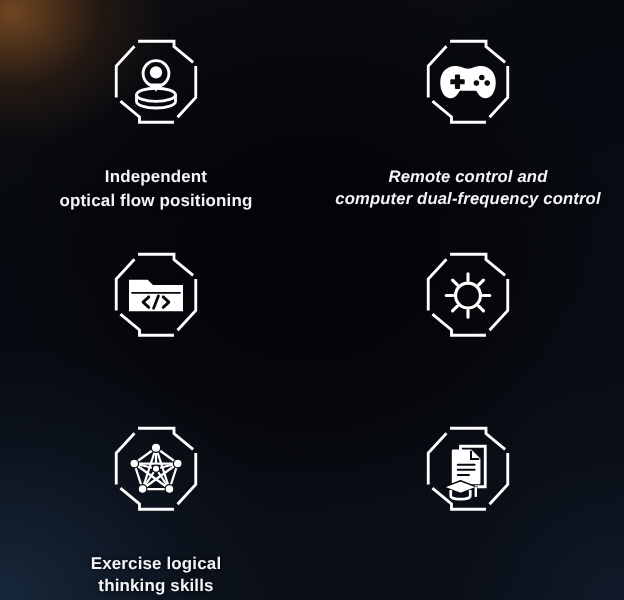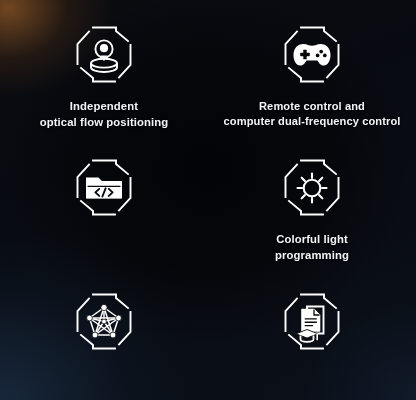--- a/index.html
+++ b/index.html
@@ -46,32 +46,33 @@
     height: 66px;
     display: block;
     position: relative;
   }
   .hex-wrap svg {
     display: block;
     width: 66px;
     height: 66px;
   }
   .cell-label {
-    margin-top: 11px;
+    margin-top: 23px;
     text-align: center;
     color: #f2f4f7;
     font-size: 11.3px;
     font-weight: 700;
     line-height: 1.38;
     letter-spacing: 0.1px;
     white-space: pre-line;
     text-shadow: 0 0 3px rgba(0,0,0,0.85);
   }
   .cell-label.wide {
     font-size: 11.1px;
+    font-style: italic;
   }
 </style>
 </head>
 <body>
 
 <div id="feature-panel">
   <div class="grid">
 
     <div class="cell">
       <div class="hex-wrap">
@@ -164,22 +165,20 @@
             <line x1="33" y1="43" x2="33" y2="47.5"></line>
             <line x1="18.5" y1="33" x2="23" y2="33"></line>
             <line x1="43" y1="33" x2="47.5" y2="33"></line>
             <line x1="22.7" y1="22.7" x2="25.9" y2="25.9"></line>
             <line x1="40.1" y1="40.1" x2="43.3" y2="43.3"></line>
             <line x1="43.3" y1="22.7" x2="40.1" y2="25.9"></line>
             <line x1="25.9" y1="40.1" x2="22.7" y2="43.3"></line>
           </g>
         </svg>
       </div>
-      <div class="cell-label">Colorful light
-programming</div>
     </div>
 
     <div class="cell">
       <div class="hex-wrap">
         <svg viewBox="0 0 66 66" xmlns="http://www.w3.org/2000/svg">
           <g fill="none" stroke="#ffffff" stroke-width="1.9" stroke-linecap="square" stroke-linejoin="miter">
             <polyline points="22,5.5 45,5.5 45,9 57,19"></polyline>
             <polyline points="59.5,23 59.5,43 48,55.5"></polyline>
             <polyline points="44,59.5 22,59.5 22,56 10,46"></polyline>
             <polyline points="6.5,42 6.5,22 18,9.5"></polyline>
@@ -203,20 +202,22 @@
           <g fill="#ffffff" stroke="#090a0e" stroke-width="0.8">
             <circle cx="33" cy="18.5" r="3.1"></circle>
             <circle cx="47.5" cy="29" r="2.9"></circle>
             <circle cx="42" cy="46" r="2.9"></circle>
             <circle cx="24" cy="46" r="2.9"></circle>
             <circle cx="18.5" cy="29" r="2.9"></circle>
             <circle cx="33" cy="32.5" r="2.4"></circle>
           </g>
         </svg>
       </div>
+      <div class="cell-label">Exercise logical
+thinking skills</div>
     </div>
 
     <div class="cell">
       <div class="hex-wrap">
         <svg viewBox="0 0 66 66" xmlns="http://www.w3.org/2000/svg">
           <g fill="none" stroke="#ffffff" stroke-width="1.9" stroke-linecap="square" stroke-linejoin="miter">
             <polyline points="22,5.5 45,5.5 45,9 57,19"></polyline>
             <polyline points="59.5,23 59.5,43 48,55.5"></polyline>
             <polyline points="44,59.5 22,59.5 22,56 10,46"></polyline>
             <polyline points="6.5,42 6.5,22 18,9.5"></polyline>

